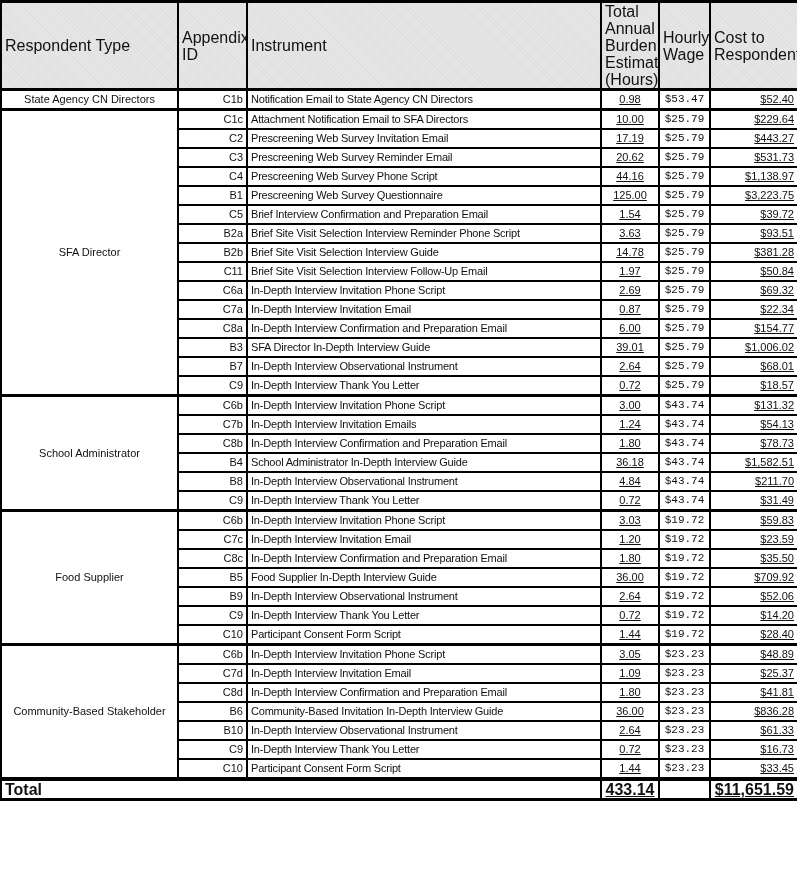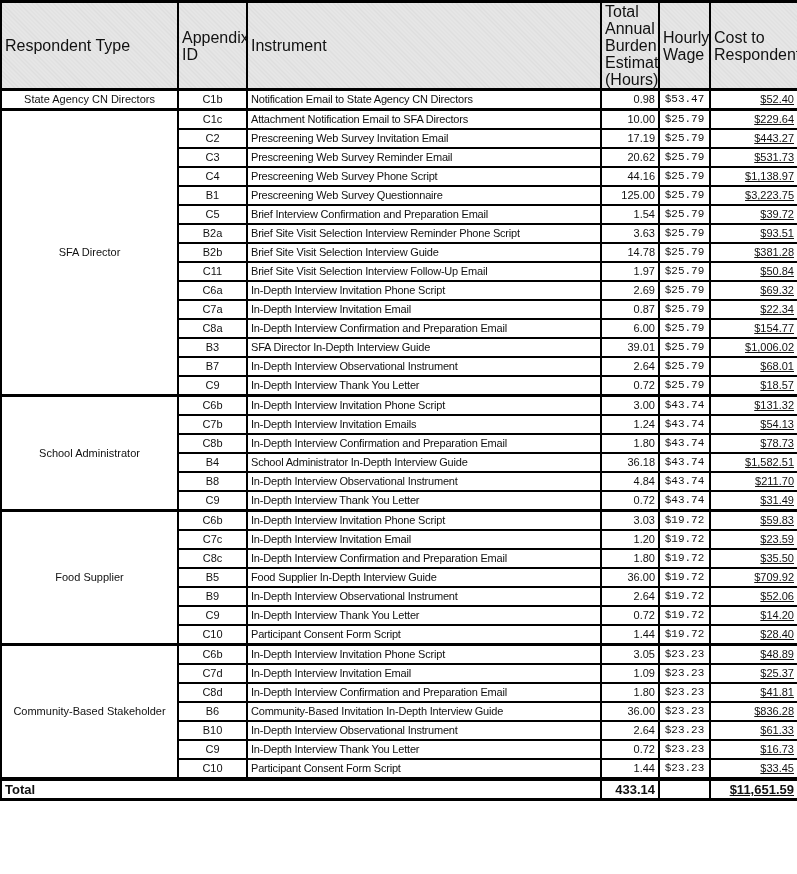--- a/index.html
+++ b/index.html
@@ -32,27 +32,27 @@
       font-weight: normal;
       font-size: 16px;
       text-align: left;
       vertical-align: middle;
       white-space: normal;
       height: 83px;
       line-height: 17px;
       border-width: 3px 2px 3px 2px;
     }
     td.resp { text-align: center; vertical-align: middle; white-space: normal; }
-    td.appid { text-align: center; }
+    td.appid { text-align: right; }
     td.inst { text-align: left; letter-spacing: -0.2px; }
-    td.num { text-align: right; }
+    td.num { text-align: center; text-decoration: underline; }
     td.wage { text-align: center; font-family: Liberation Mono, monospace; }
     td.cost { text-align: right; text-decoration: underline; }
     tbody.group tr:first-child td { border-top-width: 3px; }
-    tr.total-row td { border-top-width: 4px; border-bottom-width: 3px; font-weight: bold; font-size: 13px; }
+    tr.total-row td { border-top-width: 4px; border-bottom-width: 3px; font-weight: bold; font-size: 16px; }
     tr.total-row td.total-label { text-align: left; }
   </style>
 </head>
 <body>
 
 <table class="burden">
   <colgroup>
     <col class="c-resp">
       <col class="c-id">
       <col class="c-inst">

